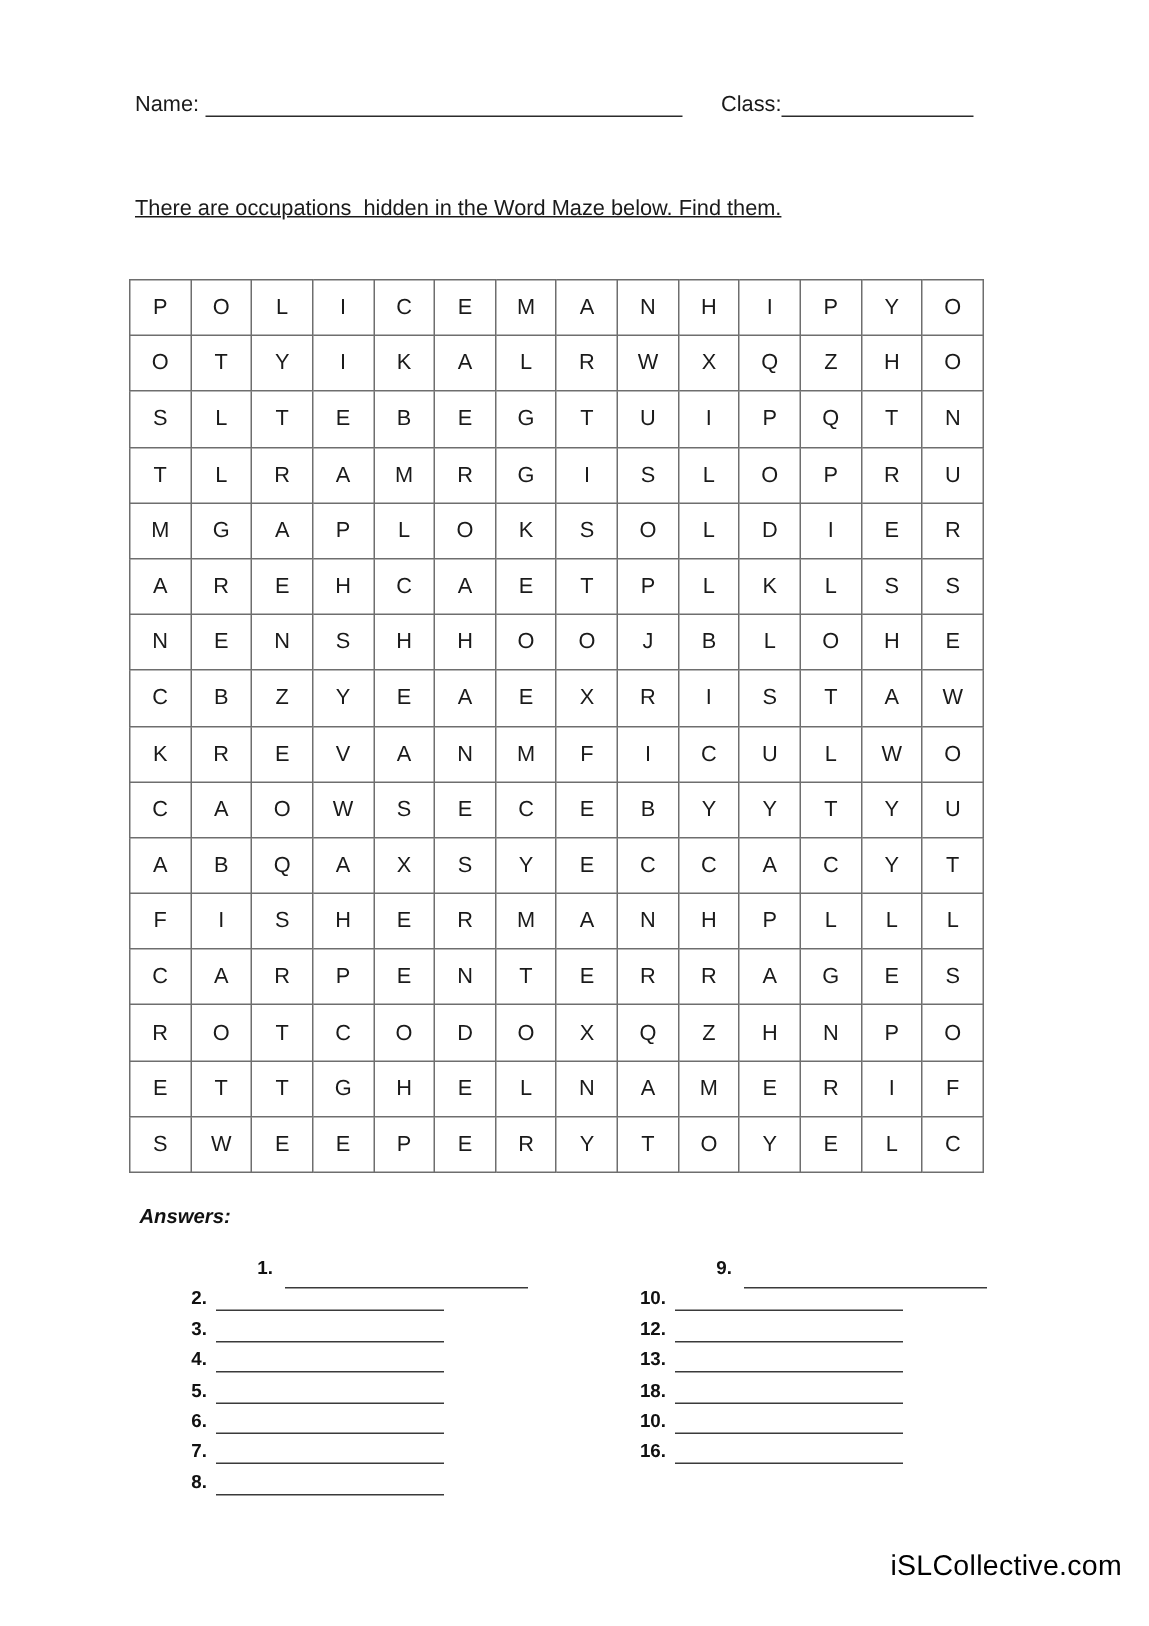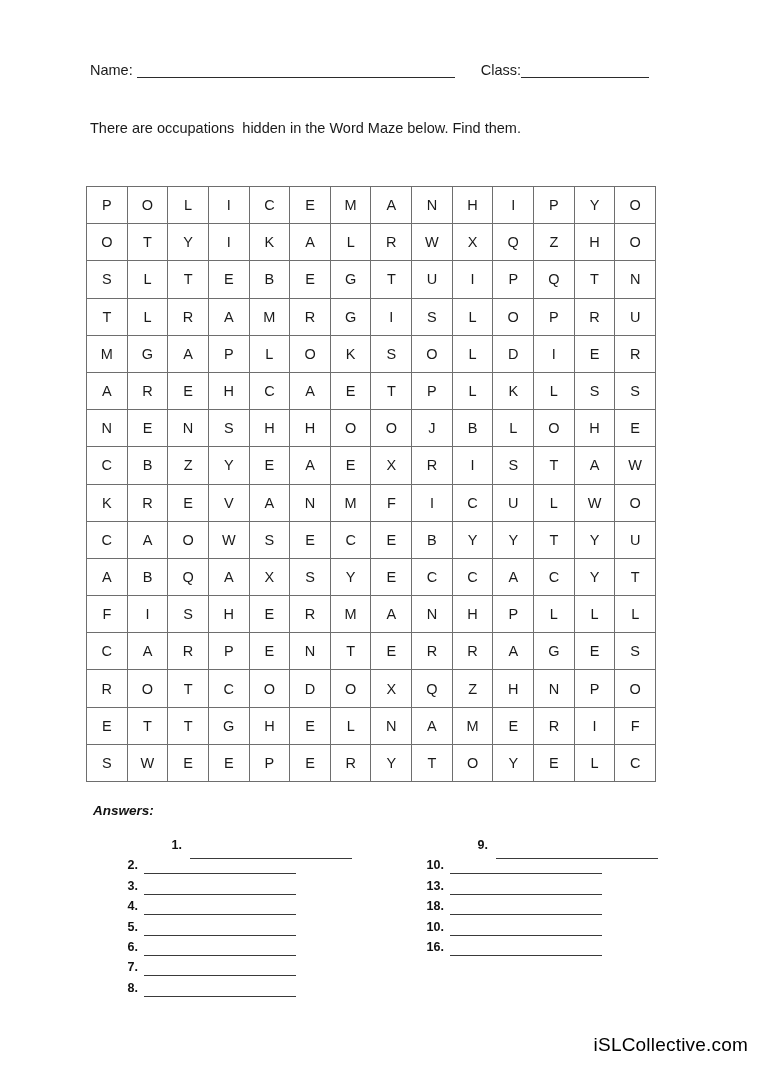--- a/index.html
+++ b/index.html
@@ -37,25 +37,26 @@
     height: 14px;
   }
   .name-rule { width: 318px; margin-left: 4px; }
   .class-gap { width: 26px; }
   .class-rule { width: 128px; margin-left: 0px; }
 
   
   .instruction {
     position: absolute;
     left: 90px;
-    top: 119px;
+    top: 130px;
     font-size: 14.5px;
     line-height: 18px;
     white-space: pre;
     color: #1a1a1a;
+    text-decoration: underline;
   }
 
   
   .grid-wrap {
     position: absolute;
     left: 86px;
     top: 186px;
     width: 570px;
   }
   table.maze {
@@ -455,20 +456,24 @@
   <div class="ans-col col-right">
       <div class="ans-item indented">
         <span class="ans-num">9.</span>
         <span class="ans-line"></span>
       </div>
       <div class="ans-item">
         <span class="ans-num">10.</span>
         <span class="ans-line"></span>
       </div>
       <div class="ans-item">
+        <span class="ans-num">12.</span>
+        <span class="ans-line"></span>
+      </div>
+      <div class="ans-item">
         <span class="ans-num">13.</span>
         <span class="ans-line"></span>
       </div>
       <div class="ans-item">
         <span class="ans-num">18.</span>
         <span class="ans-line"></span>
       </div>
       <div class="ans-item">
         <span class="ans-num">10.</span>
         <span class="ans-line"></span>

